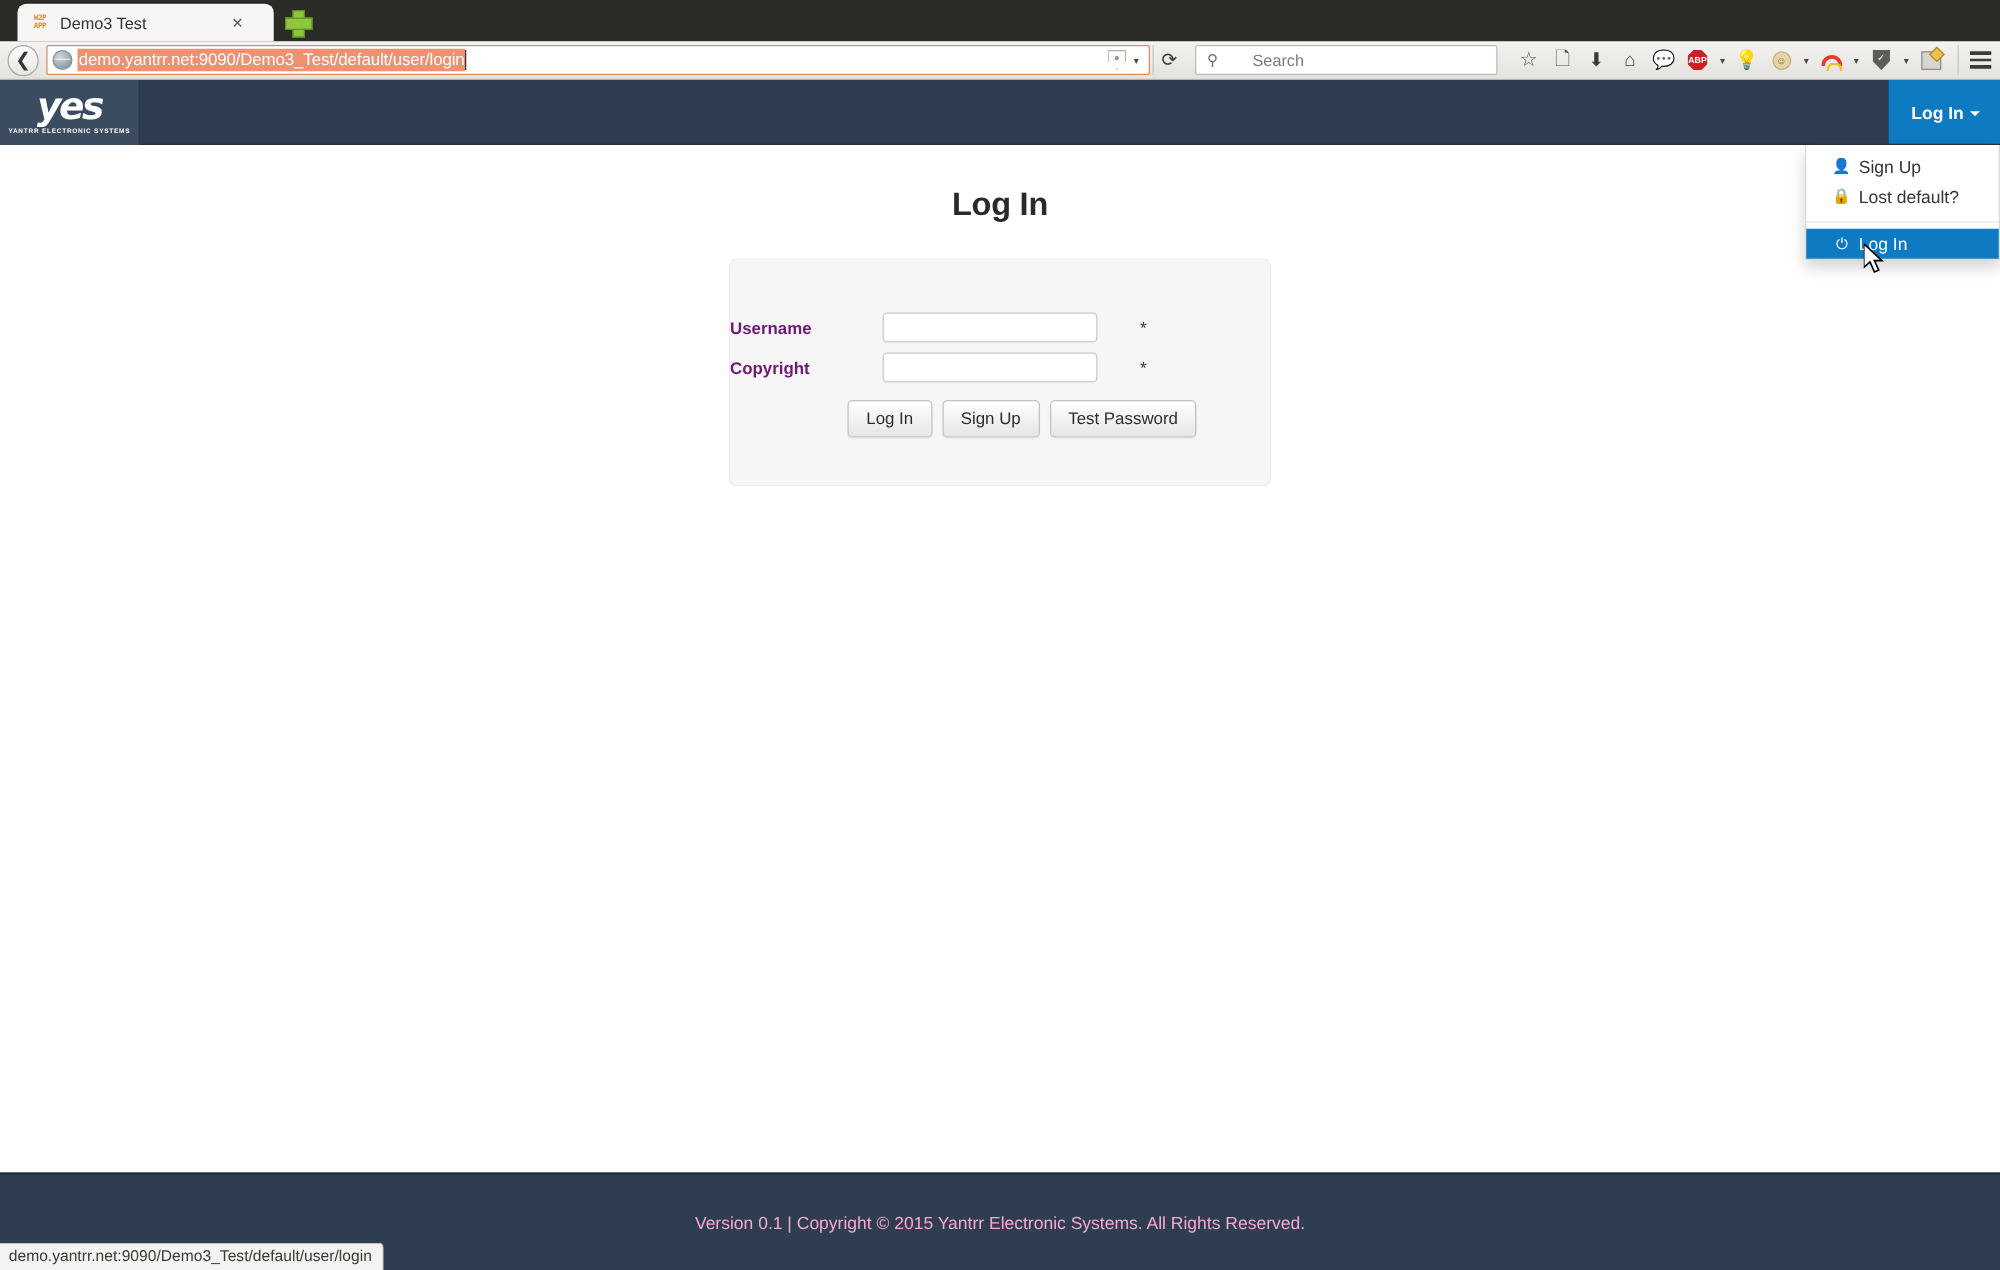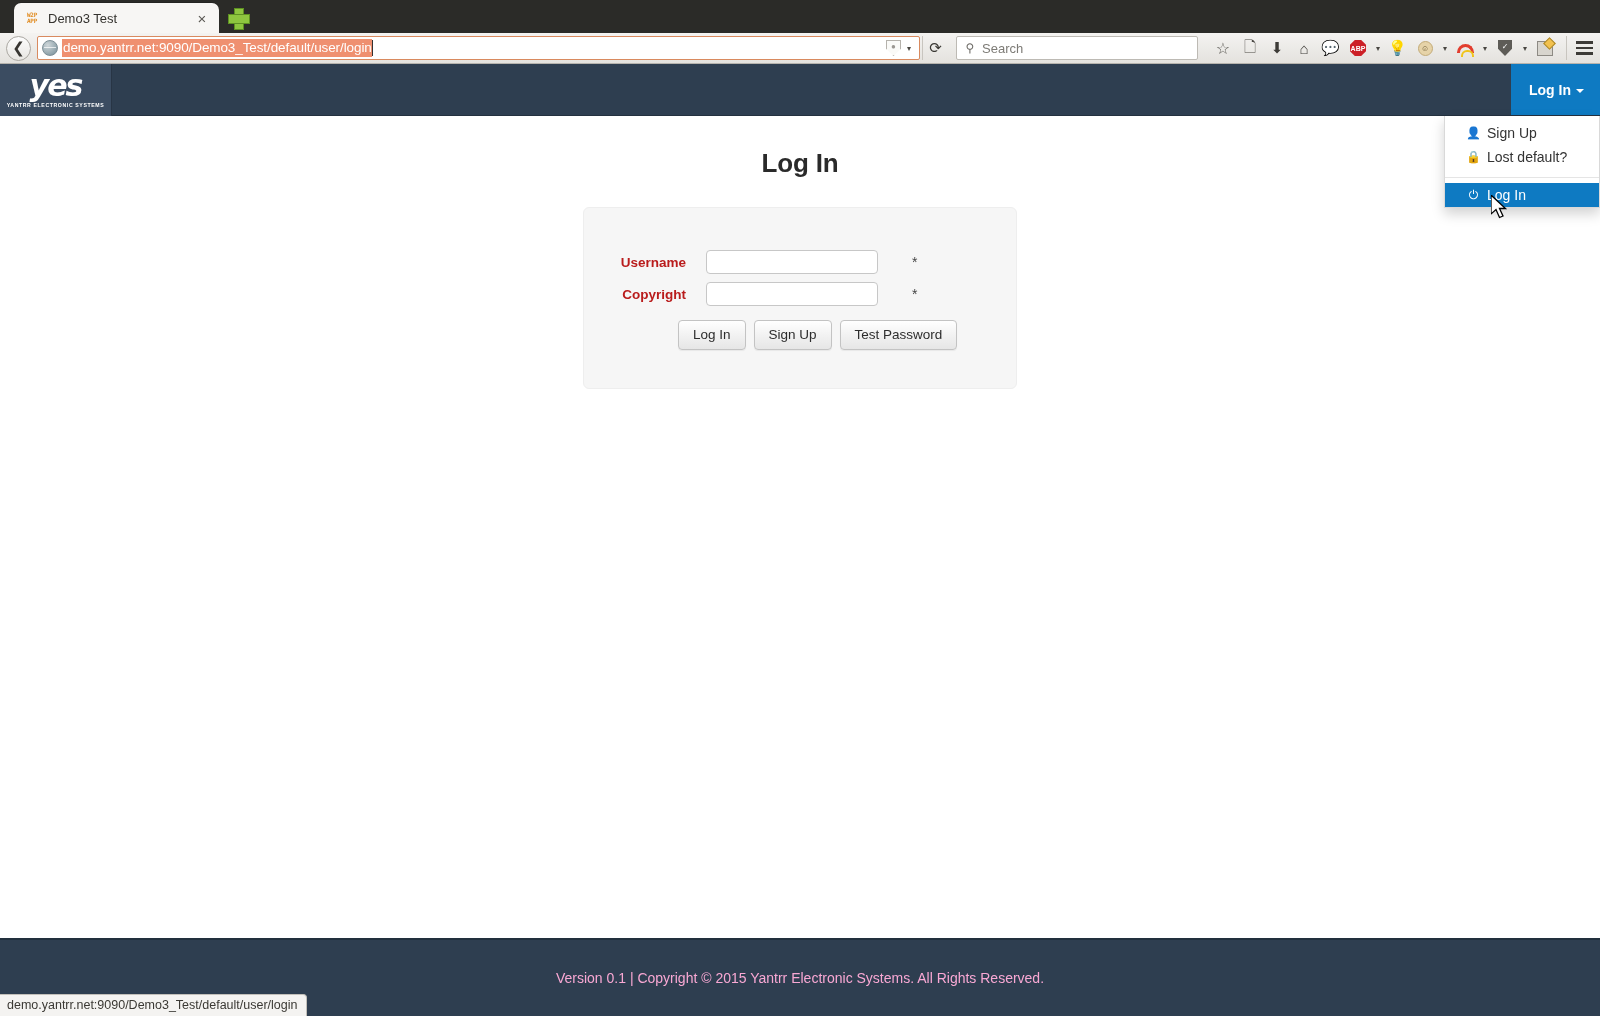--- a/index.html
+++ b/index.html
@@ -21,21 +21,21 @@
     padding-left: 14px;
     position: relative;
   }
   .tab {
     height: 30px;
     min-width: 205px;
     background: #f7f6f4;
     border-radius: 7px 7px 0 0;
     display: flex;
     align-items: center;
-    padding: 0 8px 0 10px;
+    padding: 0 20px 0 10px;
     position: relative;
     box-shadow: 0 -1px 0 rgba(0,0,0,.15);
   }
   .favicon {
     width: 16px; height: 16px;
     flex: 0 0 16px;
     display: flex; flex-direction: column;
     justify-content: center; align-items: center;
     line-height: 6px;
     font-size: 6px;
@@ -139,21 +139,21 @@
     display: flex; align-items: center; justify-content: center;
     font-size: 15px; color: #3a3834;
     border-left: 1px solid #c8c5bf;
   }
   .searchbar {
     width: 242px; height: 24px; flex: 0 0 242px;
     background: #fff; border: 1px solid #bdbab4; border-radius: 2px;
     display: flex; align-items: center; padding: 0 6px; margin-left: 6px;
     gap: 5px;
   }
-  .search-ph { font-size: 13px; color: #7d7b76; }
+  .search-ph { font-size: 13px; color: #7d7b76; margin-left: 20px; }
   .toolbar-icons { display: flex; align-items: center; margin-left: 10px; gap: 1px; }
   .ti { width: 26px; height: 24px; display:flex; align-items:center; justify-content:center; }
   .abp {
     width: 16px; height: 16px; background: #cc2027;
     clip-path: polygon(30% 0,70% 0,100% 30%,100% 70%,70% 100%,30% 100%,0 70%,0 30%);
     color: #fff; font-size: 7px; font-weight: bold;
     display:flex;align-items:center;justify-content:center;
     font-family:"Liberation Sans",sans-serif;
   }
   .monkey {
@@ -302,25 +302,25 @@
     border: 1px solid #eeeeee;
     border-radius: 6px;
     padding: 42px 0 38px;
   }
   .form-row {
     display: flex; align-items: center;
     margin-bottom: 8px;
   }
   .form-label {
     width: 122px;
-    text-align: right;
+    text-align: left;
     padding-right: 20px;
     font-size: 13.5px;
     font-weight: bold;
-    color: #b91c1c;
+    color: #701a75;
   }
   .form-input {
     width: 172px; height: 24px;
     background: #ffffff;
     border: 1px solid #c7c7c7;
     border-radius: 4px;
     font-size: 13px;
     padding: 0 5px;
     font-family: "Liberation Sans", sans-serif;
     color: #333;

